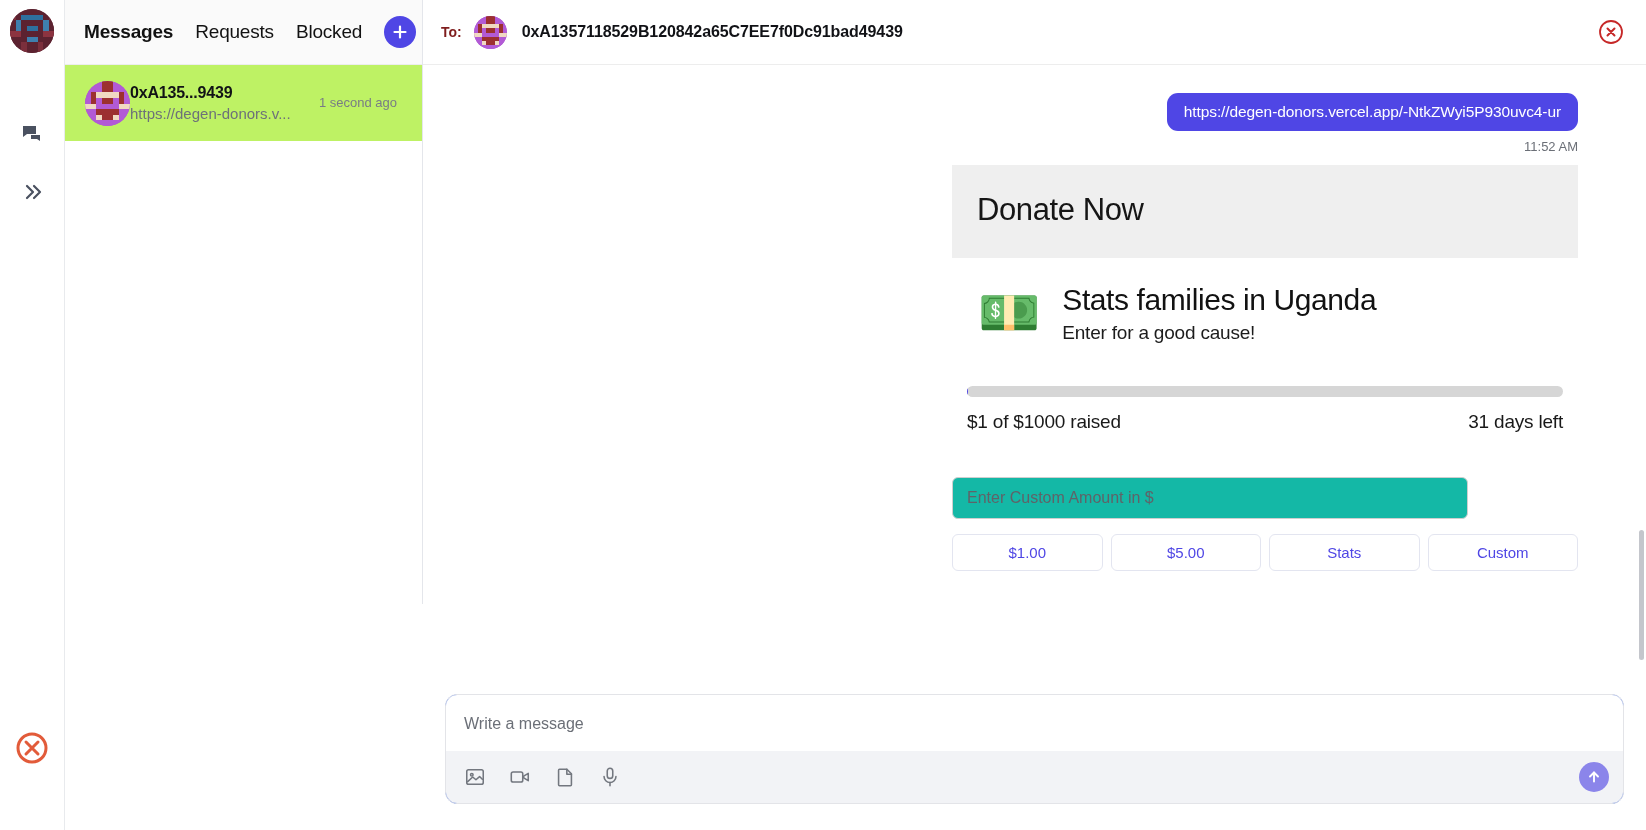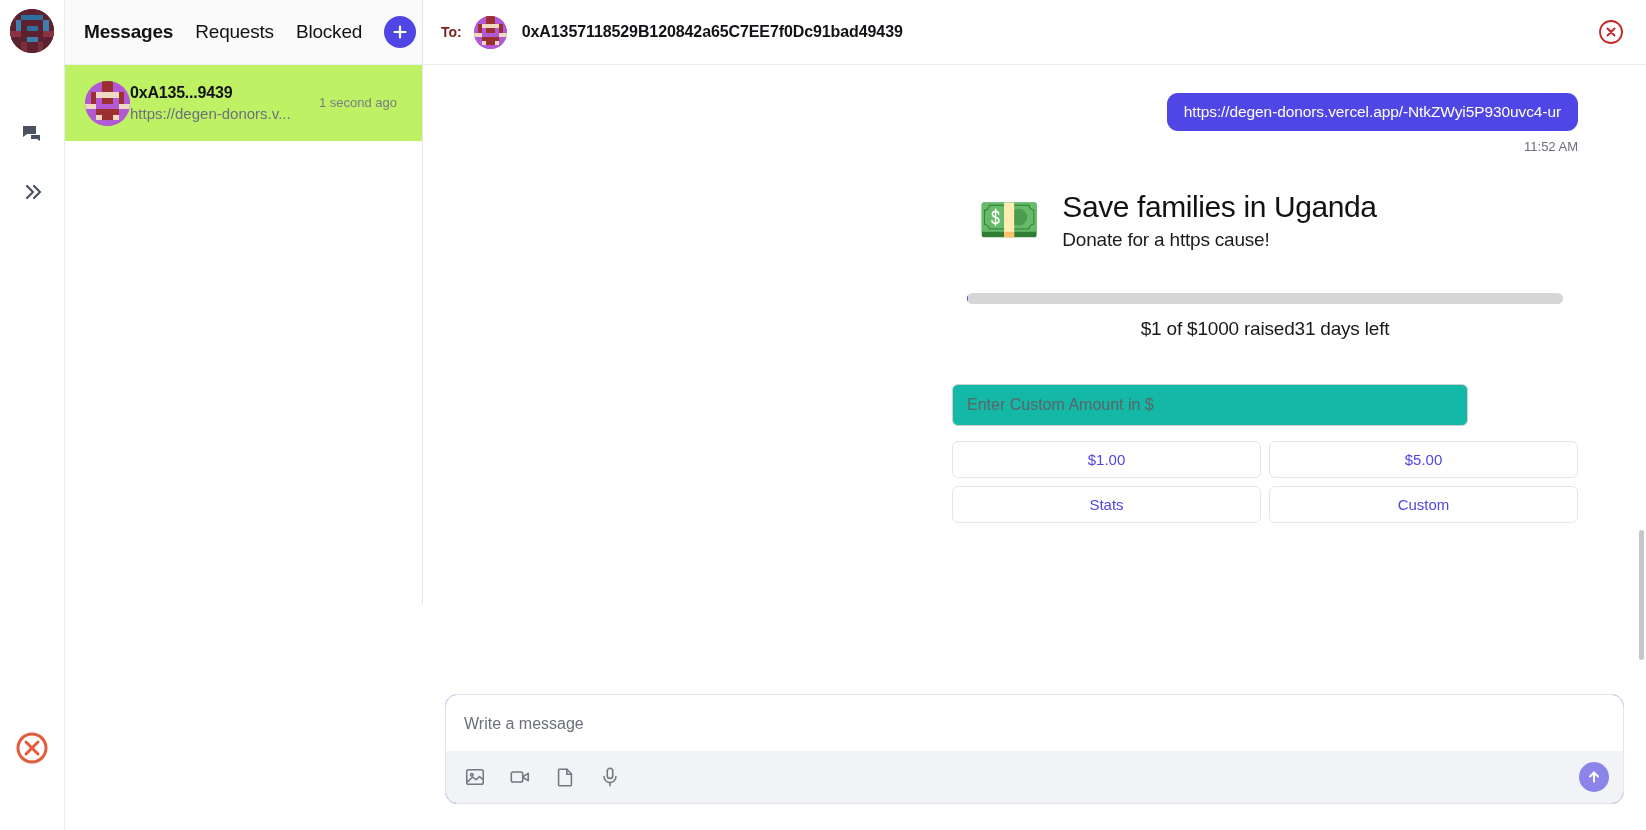--- a/index.html
+++ b/index.html
@@ -196,21 +196,21 @@
   .progress-track {
     height: 11px; border-radius: 6px;
     background: #d6d6d6;
     width: 100%;
     overflow: hidden;
   }
   .progress-fill {
     height: 100%; background: #4f46e5; border-radius: 6px;
   }
   .progress-meta {
-    display: flex; justify-content: center;
+    display: flex; justify-content: space-between;
     margin-top: 14px;
     font-size: 19px; color: #191919;
     letter-spacing: -0.2px;
   }
   .amount-input {
     display: block;
     width: 516px;
     height: 42px;
     margin-top: 44px;
     border: 1px solid #cfcfcf;
@@ -218,22 +218,22 @@
     padding: 0 14px;
     font-size: 16px;
     font-family: "Liberation Sans", sans-serif;
     color: #111;
     background: #14b8a6;
     outline: none;
   }
   .amount-input::placeholder { color: #5f6368; }
   .btn-grid {
     display: grid;
-    grid-template-columns: 1fr 1fr;
-    gap: 8px 8px;
+    grid-template-columns: 1fr 1fr 1fr 1fr;
+    gap: 16px 8px;
     margin-top: 15px;
   }
   .donate-btn {
     height: 37px;
     border: 1px solid #e3e5f0;
     border-radius: 6px;
     background: #ffffff;
     color: #4f46e5;
     font-size: 15px;
     font-family: "Liberation Sans", sans-serif;
@@ -399,26 +399,29 @@
       </div>
     </div>
 
     <div class="thread">
       <div class="bubble-row">
         <div class="bubble">https://degen-donors.vercel.app/-NtkZWyi5P930uvc4-ur</div>
       </div>
       <div class="bubble-time">11:52 AM</div>
 
       <div class="frame">
+        <div class="frame-head">
+          <div class="frame-title">Donate Now</div>
+        </div>
         <div class="frame-body">
           <div class="cause-row">
             <div class="cause-emoji">💵</div>
             <div>
-              <div class="cause-title">Save families in Uganda</div>
-              <div class="cause-sub">Donate for a https cause!</div>
+              <div class="cause-title">Stats families in Uganda</div>
+              <div class="cause-sub">Enter for a good cause!</div>
             </div>
           </div>
 
           <div class="progress-wrap">
             <div class="progress-track">
               <div class="progress-fill" id="progress-fill" style="width: 0.1%;"></div>
             </div>
             <div class="progress-meta">
               <span>$1 of $1000 raised</span>
               <span>31 days left</span>

